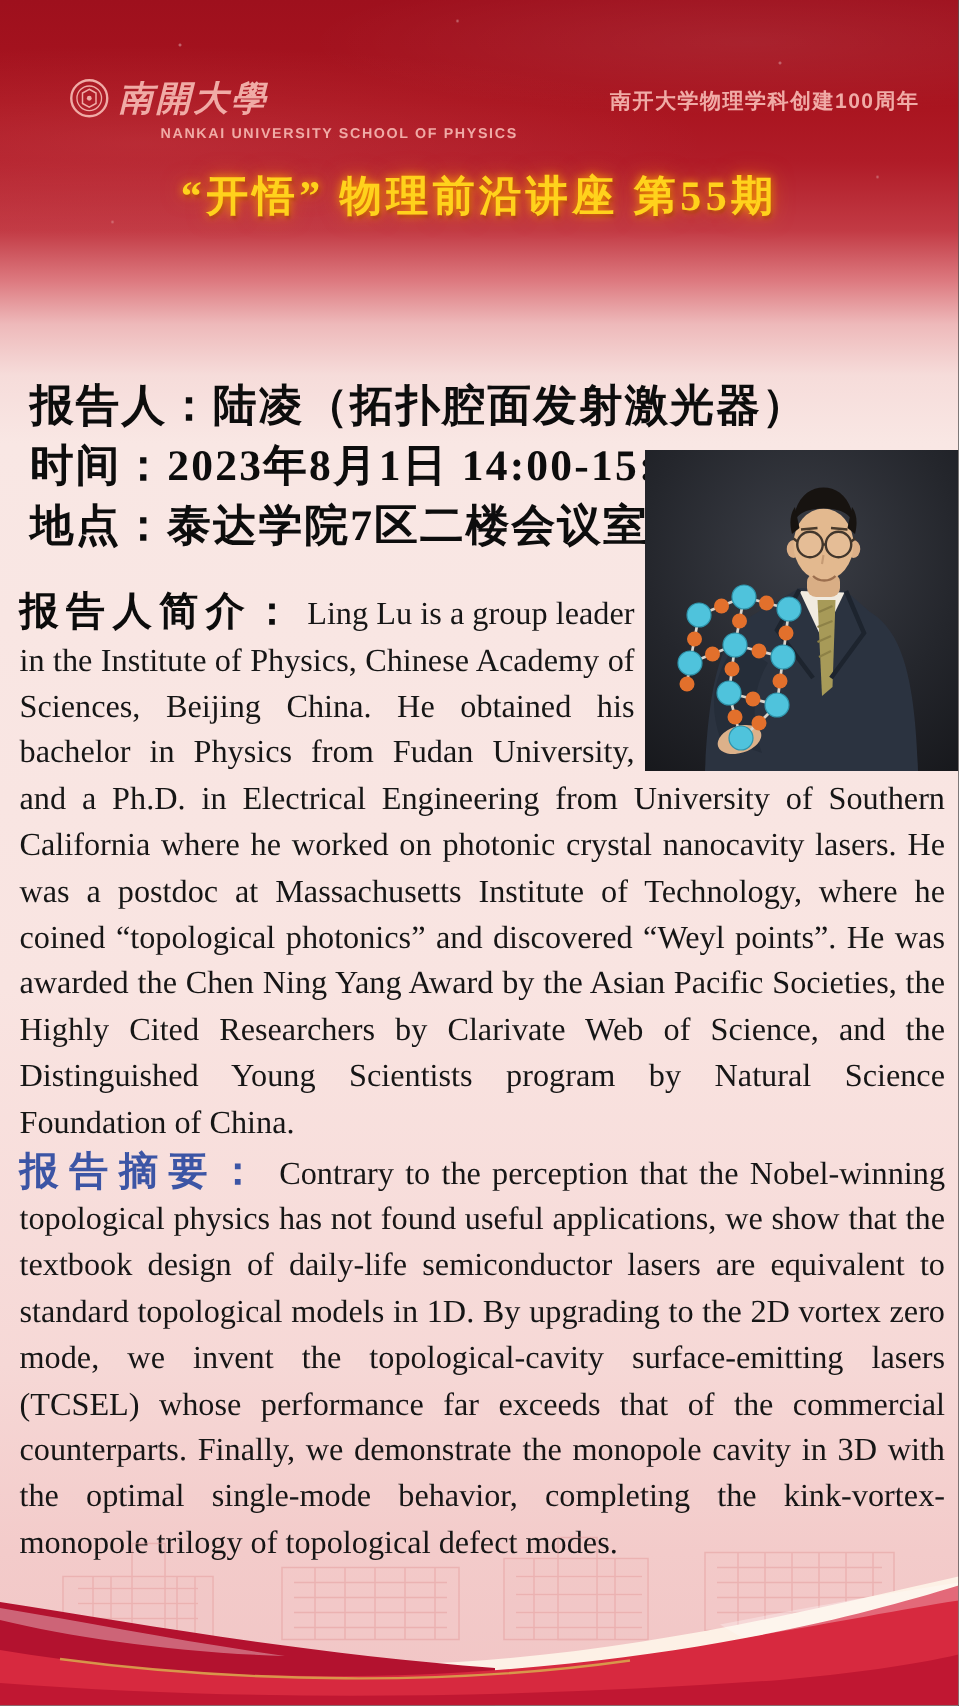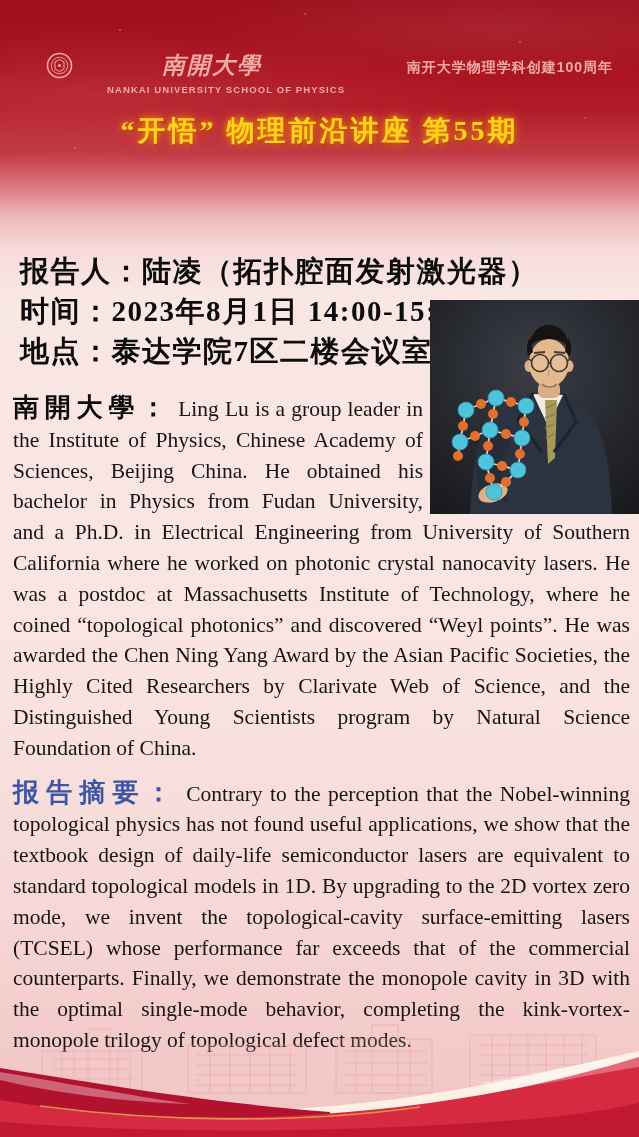--- a/index.html
+++ b/index.html
@@ -22,21 +22,21 @@
       radial-gradient(circle 2px at 585px 118px, rgba(255,255,255,.35), transparent 70%),
       radial-gradient(circle 2px at 75px 148px, rgba(255,255,255,.3), transparent 70%),
       radial-gradient(ellipse 420px 70px at 78% 28px, rgba(255,255,255,.07), transparent 70%),
       radial-gradient(ellipse 520px 90px at 15% 95px, rgba(255,150,150,.14), transparent 72%);
   }
   
   .header{ position:absolute; top:50px; left:46px; right:26px; display:flex;
     justify-content:space-between; align-items:flex-start; color:#f0aba6; }
   .logo-block{ display:flex; align-items:flex-start; gap:6px; }
   .seal{ width:27px; height:27px; flex:0 0 auto; margin-top:2px; }
-  .logo-text .row1{ display:flex; align-items:center; gap:12px;flex-direction:column; }
+  .logo-text .row1{ display:flex; align-items:flex-end; gap:12px; }
   .seal-script{ font-size:23px; font-weight:700; font-style:italic; letter-spacing:2px;
     font-family:"Liberation Serif", serif; }
   .school-cn{ font-size:20px; font-weight:700; letter-spacing:1px;
     font-family:"Liberation Sans", sans-serif; }
   .school-en{ font-size:9.5px; font-weight:700; letter-spacing:1.1px; margin-top:3px;
     font-family:"Liberation Sans", sans-serif;margin-left:28px; }
   .anniversary{ font-size:14px; font-weight:700; letter-spacing:1px; margin-top:9px;
     font-family:Liberation Sans, sans-serif; }
   
   .title-series{
@@ -59,21 +59,21 @@
   
   .photo{ position:absolute; top:300px; right:0; width:209px; height:214px; display:block; }
   
   .content{ position:absolute; top:393px; left:13px; right:9px; color:#161616; }
   .para{ font-size:21.5px; line-height:30.8px; text-align:justify;
     font-family:"Liberation Serif", serif; }
   .photo-spacer{ float:right; width:207px; height:121px; }
   .para-label{ font-size:26px; font-weight:800; letter-spacing:5px; color:#0c0c0c;
     font-family:"Liberation Serif", serif; }
   .para-label.blue{ color:#3c55a5; }
-  .para.abstract{ margin-top:14px; }
+  .para.abstract{ margin-top:2px; }
   
   .buildings{ position:absolute; left:0; bottom:38px; width:639px; height:82px; opacity:.5; }
   .footer-wave{ position:absolute; left:0; bottom:0; width:639px; height:95px; display:block; }
 </style>
 </head>
 <body>
 
 <div class="poster">
 
   <div class="header">
@@ -171,21 +171,21 @@
         <circle cx="92" cy="138" r="8"></circle>
       <circle cx="56" cy="162" r="8"></circle>
         <circle cx="88" cy="170" r="8"></circle>
         <circle cx="64" cy="192" r="8"></circle>
     </g>
   </svg>
 
   <div class="content">
     <p class="para bio">
       <span class="photo-spacer"></span>
-      <span class="para-label">南開大學：</span>
+      <span class="para-label">报告人简介：</span>
       <span>Ling Lu is a group leader in the Institute of Physics, Chinese Academy of Sciences, Beijing China. He obtained his bachelor in Physics from Fudan University, and a Ph.D. in Electrical Engineering from University of Southern California where he worked on photonic crystal nanocavity lasers. He was a postdoc at Massachusetts Institute of Technology, where he coined “topological photonics” and discovered “Weyl points”. He was awarded the Chen Ning Yang Award by the Asian Pacific Societies, the Highly Cited Researchers by Clarivate Web of Science, and the Distinguished Young Scientists program by Natural Science Foundation of China.</span>
     </p>
     <p class="para abstract">
       <span class="para-label blue">报告摘要：</span>
       <span>Contrary to the perception that the Nobel-winning topological physics has not found useful applications, we show that the textbook design of daily-life semiconductor lasers are equivalent to standard topological models in 1D. By upgrading to the 2D vortex zero mode, we invent the topological-cavity surface-emitting lasers (TCSEL) whose performance far exceeds that of the commercial counterparts. Finally, we demonstrate the monopole cavity in 3D with the optimal single-mode behavior, completing the kink-vortex-monopole trilogy of topological defect modes.</span>
     </p>
   </div>
 
   <svg class="buildings" viewBox="0 0 639 82">
     <g fill="none" stroke="#e59c9c" stroke-width="1">

